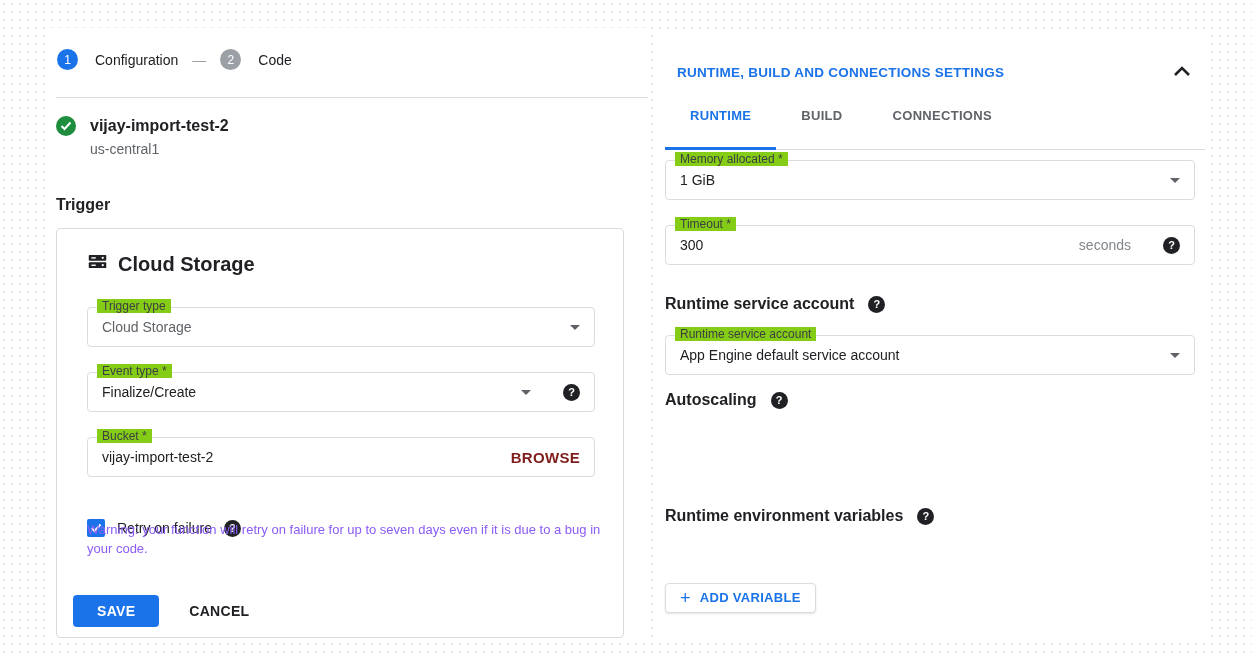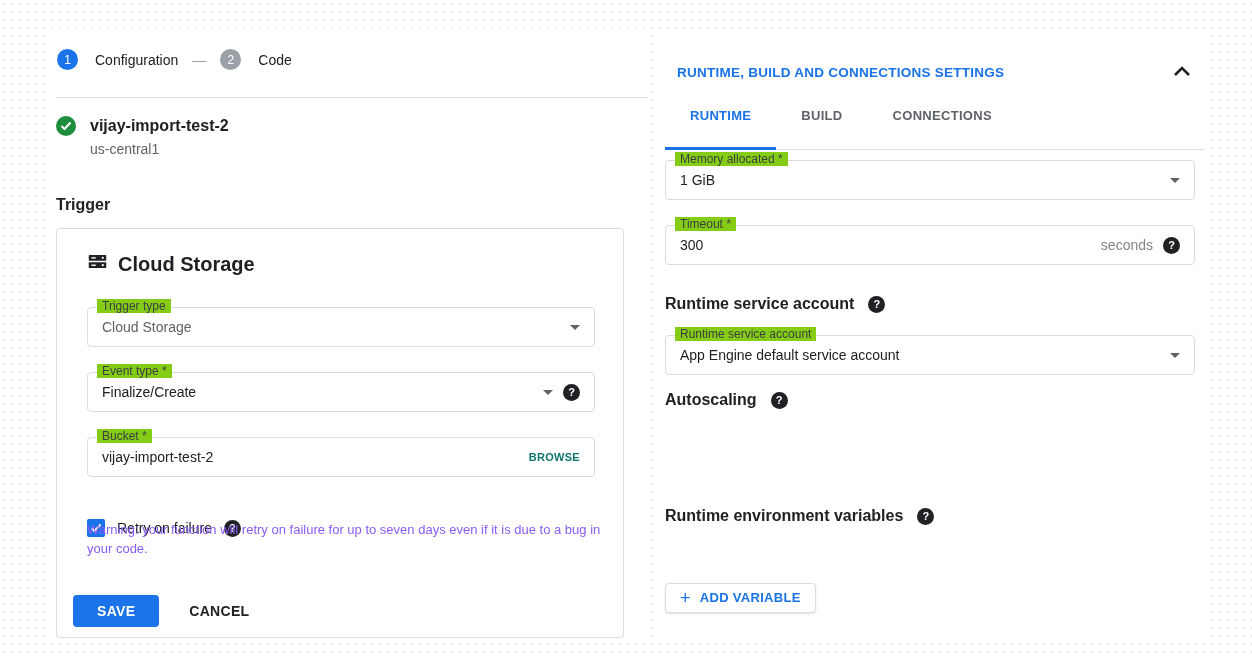--- a/index.html
+++ b/index.html
@@ -34,29 +34,29 @@
   .trigger-heading { position:absolute; left:9px; top:168px; font-size:16px; font-weight:700; color:#202124; }
 
   .trigger-card { position:absolute; left:9px; top:200px; width:568px; height:410px;
                   border:1px solid #dadce0; border-radius:4px; background:#fff; }
   .card-title { position:absolute; left:30px; top:22px; display:flex; align-items:center; gap:10px;
                 font-size:20px; font-weight:700; color:#202124; }
 
   .field { position:absolute; border:1px solid #dadce0; border-radius:4px; background:#fff; height:40px; }
   .field-label { position:absolute; top:-9px; left:9px; background:#84cc16; padding:0 5px;
                  font-size:12px; font-weight:500; color:#3c4043; white-space:nowrap; }
-  .finner { display:flex; align-items:center; height:100%; padding:0 14px; font-size:14px; color:#202124; gap:10px; }
+  .finner { display:flex; align-items:center; height:100%; padding:0 14px; font-size:14px; color:#202124; gap:32px; }
   .fvalue { flex:1; white-space:nowrap; overflow:hidden; }
   .fvalue.disabled { color:#5f6368; }
   .finner input { border:none; outline:none; width:100%; font:inherit; color:#202124; background:transparent; padding:0; }
   .dd-arrow { width:0; height:0; border-left:5px solid transparent; border-right:5px solid transparent;
               border-top:5px solid #5f6368; flex:0 0 auto; }
   .help-icon { width:17px; height:17px; border-radius:50%; background:#202124; color:#fff;
                font-size:11px; font-weight:700; display:inline-flex; align-items:center; justify-content:center; flex:0 0 auto; }
-  .browse-btn { font-size:11px; font-weight:700; color:#0f766e; letter-spacing:.3px; cursor:pointer; }
+  .browse-btn { font-size:15px; font-weight:700; color:#7f1d1d; letter-spacing:.3px; cursor:pointer; }
 
   .f-trigger-type { left:30px; top:78px;  width:508px; }
   .f-event-type   { left:30px; top:143px; width:508px; }
   .f-bucket       { left:30px; top:208px; width:508px; }
 
   .retry-row { position:absolute; left:30px; top:266px; display:flex; align-items:center; gap:12px;margin-top:24px; }
   .checkbox { width:18px; height:18px; border-radius:2px; background:#1a73e8; display:flex; align-items:center; justify-content:center; }
   .retry-label { font-size:14px; font-weight:500; color:#202124; }
   .warning-text { position:absolute; left:30px; top:292px; width:514px; font-size:13px; color:#8b5cf6; line-height:1.45; }
 

